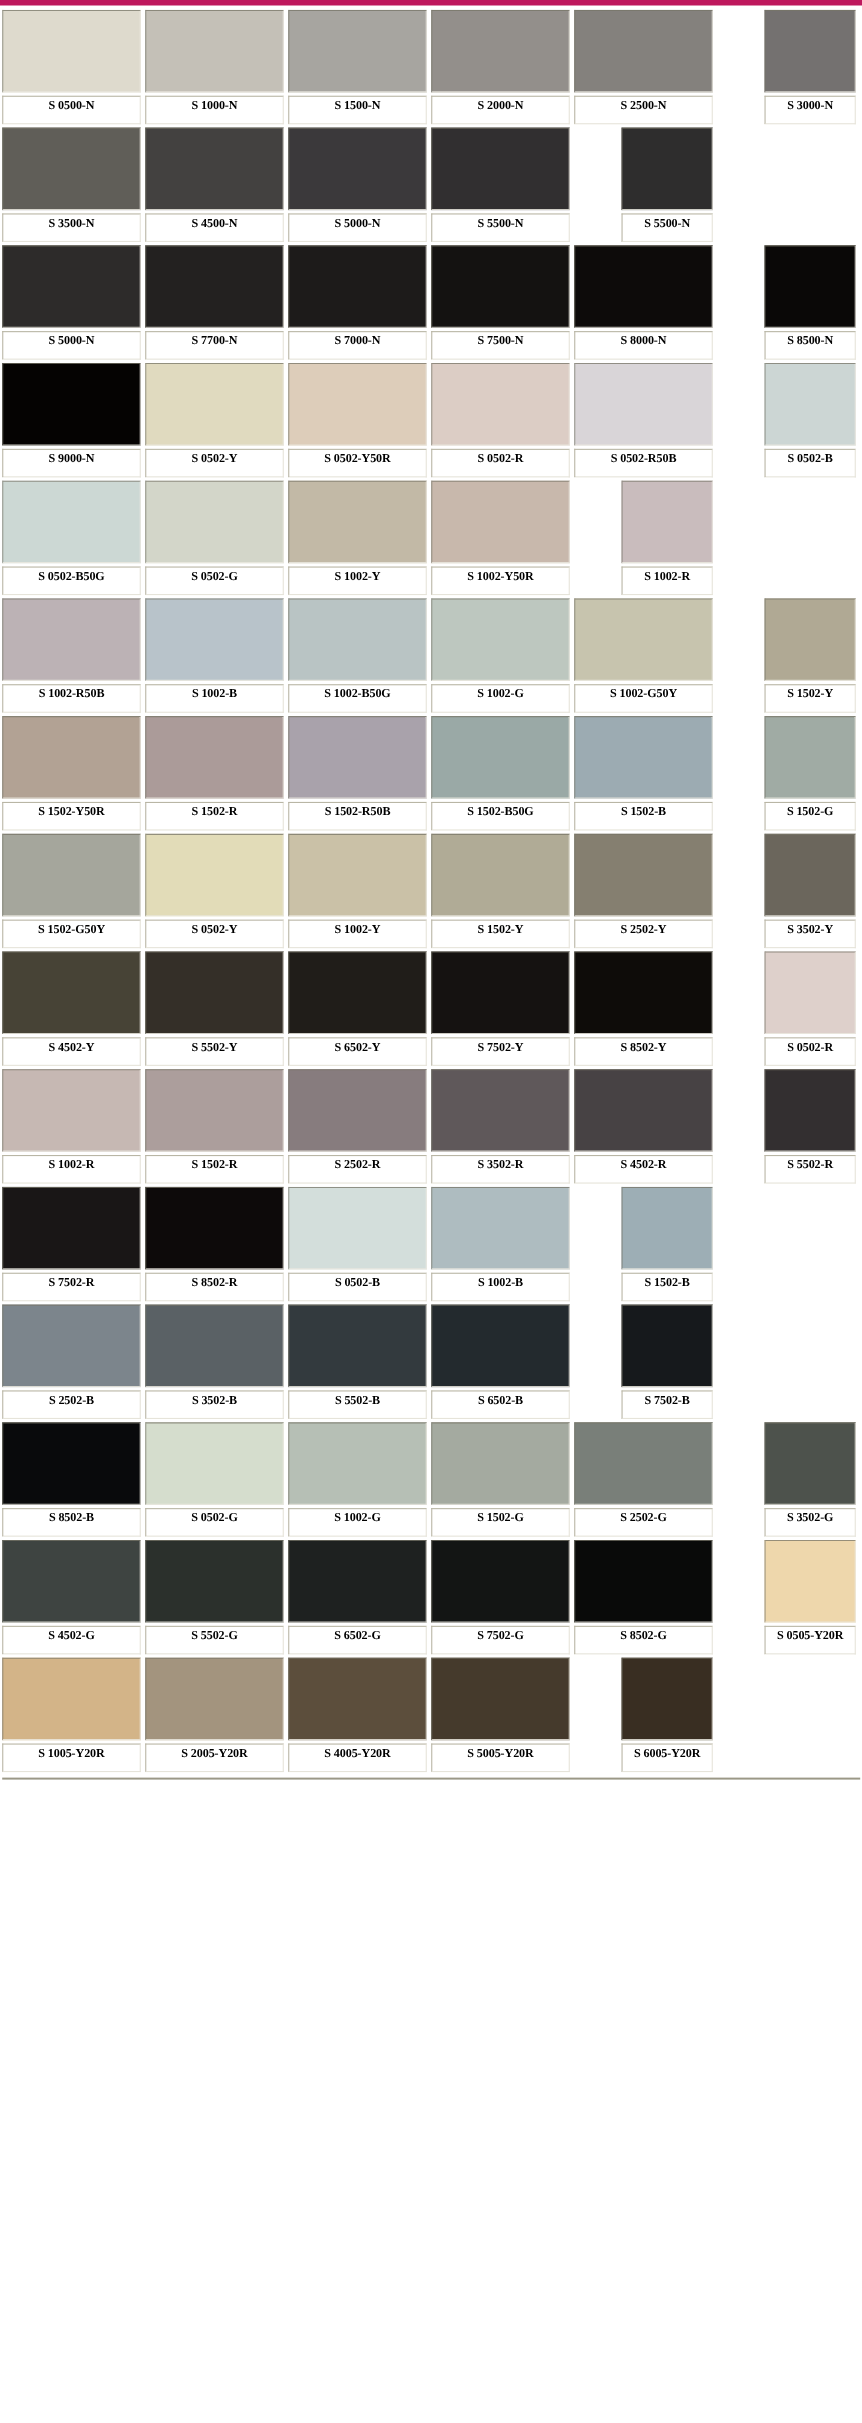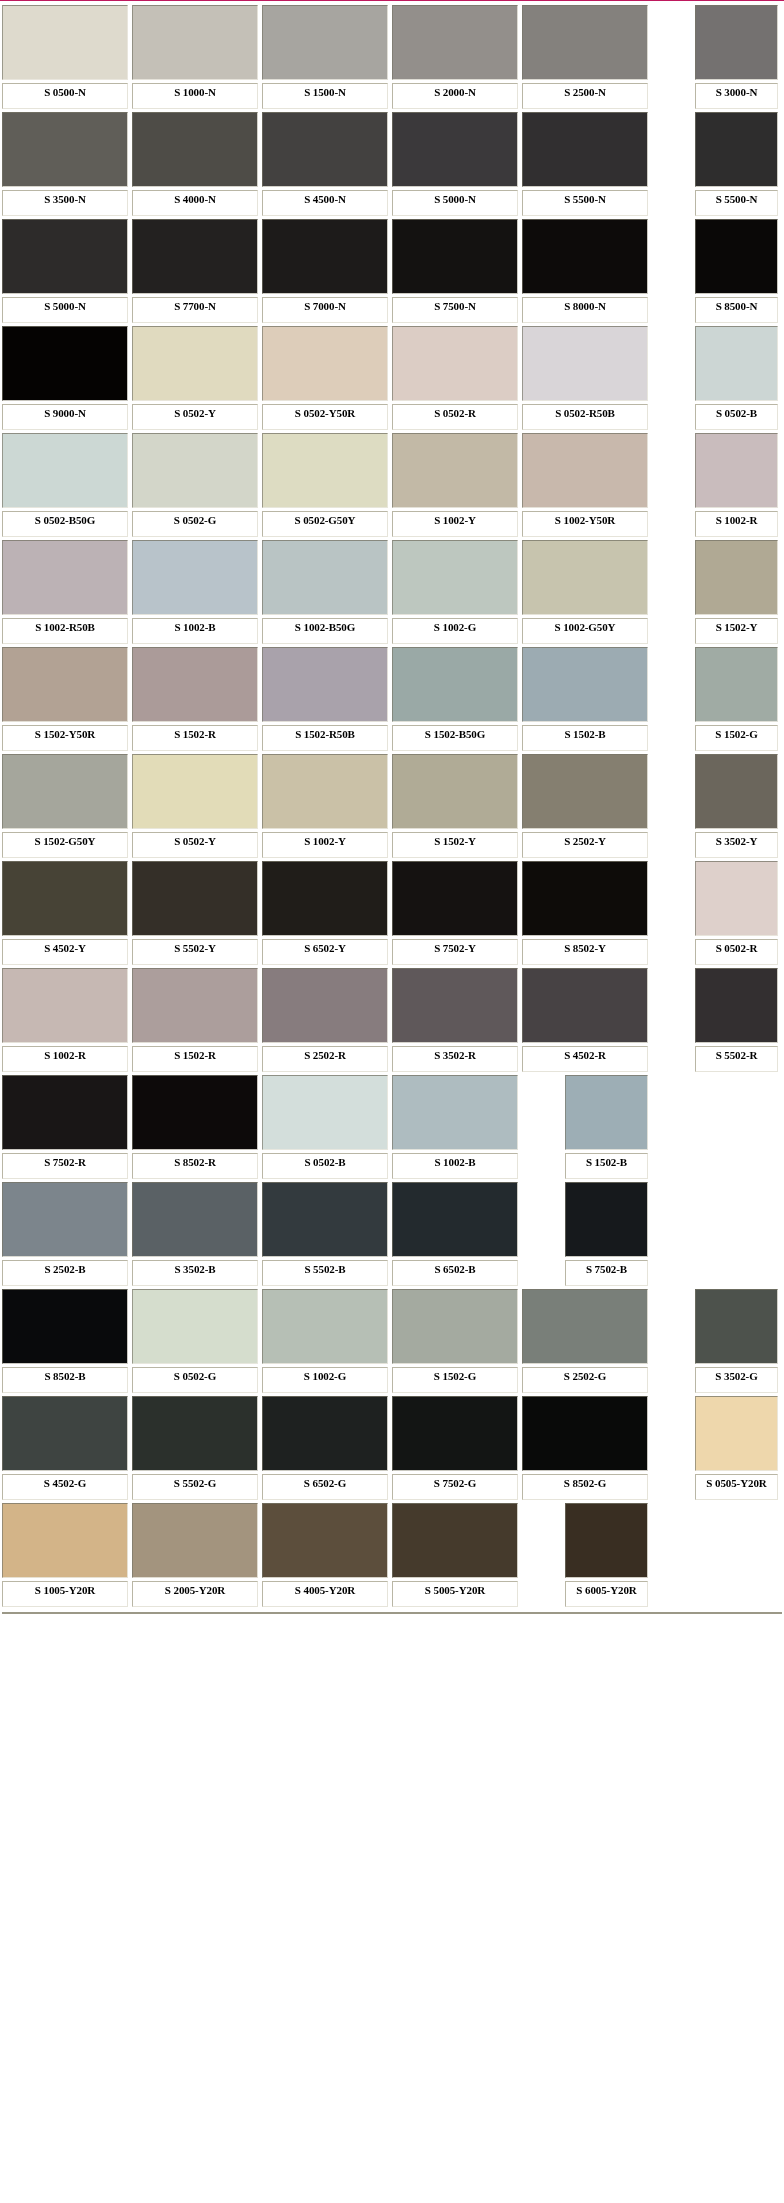--- a/index.html
+++ b/index.html
@@ -11,21 +11,21 @@
   body {
     width: 784px;
     font-family: "Liberation Serif", "DejaVu Serif", serif;
     -webkit-font-smoothing: none;
   }
   #chart {
     width: 784px;
     box-sizing: border-box;
     padding: 4px 0 0 0;
     background: #ffffff;
-    border-top: 1px solid #be185d;
+    border-top: 5px solid #be185d;
   }
   .swatch-row {
     display: flex;
     width: 784px;
     box-sizing: border-box;
     padding: 0 2px 3px 2px;
     justify-content: flex-start;
   }
   .swatch-cell {
     width: 126px;
@@ -102,24 +102,20 @@
         <div class="swatch-chip" title="#747170" style="background-color: rgb(116, 113, 112);"></div>
         <div class="swatch-label">S 3000-N</div>
       </div>
     </div>
     <div class="swatch-row">
       <div class="swatch-cell">
         <div class="swatch-chip" title="#605e58" style="background-color: rgb(96, 94, 88);"></div>
         <div class="swatch-label">S 3500-N</div>
       </div>
       <div class="swatch-cell">
-        <div class="swatch-chip" title="#4e4c47" style="background-color: rgb(78, 76, 71);"></div>
-        <div class="swatch-label">S 4000-N</div>
-      </div>
-      <div class="swatch-cell">
         <div class="swatch-chip" title="#434140" style="background-color: rgb(67, 65, 64);"></div>
         <div class="swatch-label">S 4500-N</div>
       </div>
       <div class="swatch-cell">
         <div class="swatch-chip" title="#3b393b" style="background-color: rgb(59, 57, 59);"></div>
         <div class="swatch-label">S 5000-N</div>
       </div>
       <div class="swatch-cell">
         <div class="swatch-chip" title="#312f30" style="background-color: rgb(49, 47, 48);"></div>
         <div class="swatch-label">S 5500-N</div>
@@ -182,24 +178,20 @@
       </div>
     </div>
     <div class="swatch-row">
       <div class="swatch-cell">
         <div class="swatch-chip" title="#ccd8d4" style="background-color: rgb(204, 216, 212);"></div>
         <div class="swatch-label">S 0502-B50G</div>
       </div>
       <div class="swatch-cell">
         <div class="swatch-chip" title="#d3d6c9" style="background-color: rgb(211, 214, 201);"></div>
         <div class="swatch-label">S 0502-G</div>
-      </div>
-      <div class="swatch-cell">
-        <div class="swatch-chip" title="#dddcc2" style="background-color: rgb(221, 220, 194);"></div>
-        <div class="swatch-label">S 0502-G50Y</div>
       </div>
       <div class="swatch-cell">
         <div class="swatch-chip" title="#c2b9a6" style="background-color: rgb(194, 185, 166);"></div>
         <div class="swatch-label">S 1002-Y</div>
       </div>
       <div class="swatch-cell">
         <div class="swatch-chip" title="#c8b8ac" style="background-color: rgb(200, 184, 172);"></div>
         <div class="swatch-label">S 1002-Y50R</div>
       </div>
       <div class="swatch-cell">

